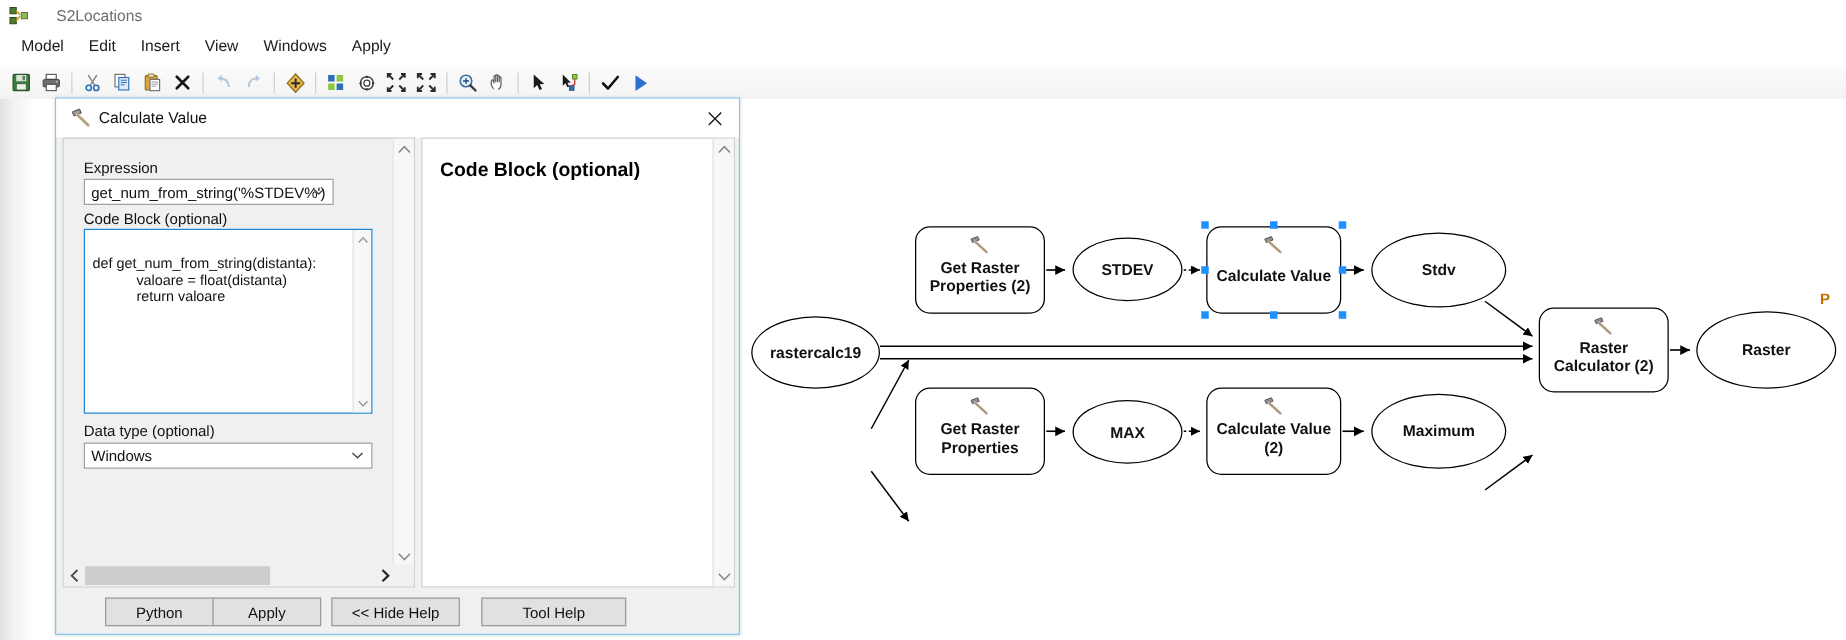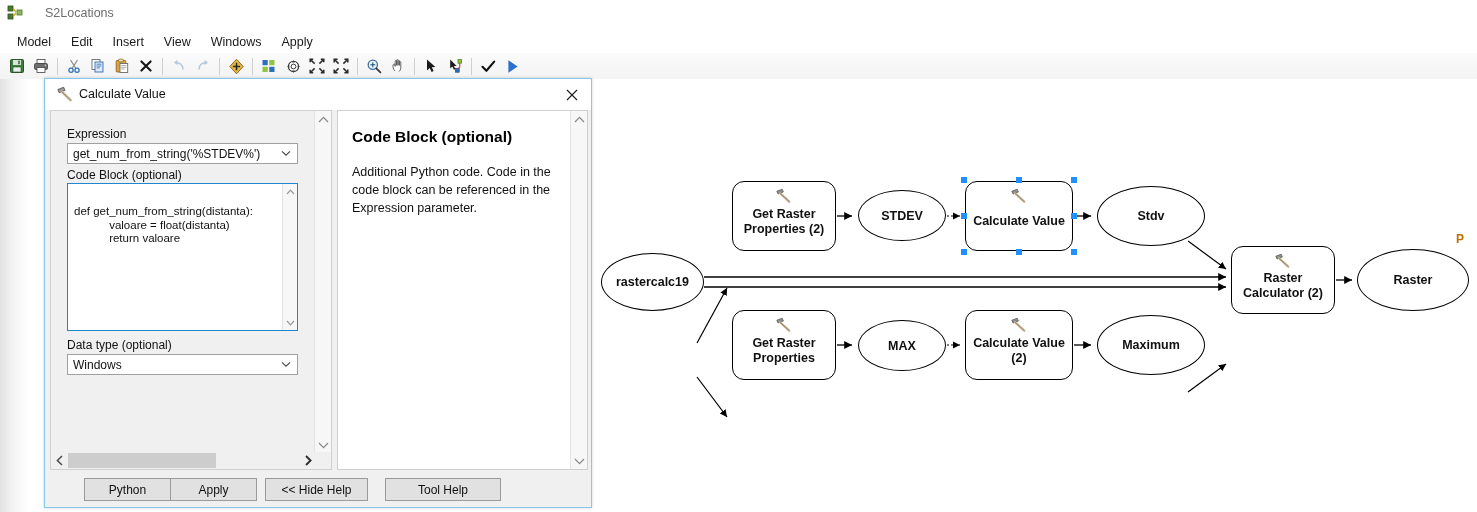--- a/index.html
+++ b/index.html
@@ -28,21 +28,21 @@
     position: absolute; left: 28px; top: 5px;
     font-size: 12.5px; color: #6d6d6d; line-height: 16px;
     white-space: nowrap;
     margin-left: 17px;
   }
 
   
   #menubar {
     position: absolute; left: 0; top: 26px; width: 1477px; height: 27px;
     background: #ffffff;
-    display: flex; align-items: flex-end;
+    display: flex; align-items: flex-start;
   }
   #menubar .mi {
     font-size: 12.5px; color: #1a1a1a;
     padding: 4px 9px; margin-left: 2px;
     white-space: nowrap; cursor: default;
   }
   #menubar .mi:first-child { margin-left: 8px; }
 
   
   #toolbar {
@@ -596,21 +596,21 @@
         </svg>
       </div>
     </div>
 
     <div class="dlg-body">
 
       <div id="params-pane">
 
         <span class="field-label" style="left:16px;top:16px">Expression</span>
 
-        <div class="combo" style="left:16px;top:32px;width:231px">
+        <div class="combo" style="left:16px;top:32px;width:200px">
           <span class="cv">get_num_from_string('%STDEV%')</span>
           <span class="carot">
             <svg width="10" height="7" viewBox="0 0 10 7">
                 <path d="M1 1.4 L5 5.2 L9 1.4" stroke="#4a4a4a" stroke-width="1.2" fill="none"></path>
               </svg>
           </span>
         </div>
 
         <span class="field-label" style="left:16px;top:57px">Code Block (optional)</span>
 
@@ -666,21 +666,20 @@
           <div class="harr" style="margin-left:84px">
             <svg width="7" height="11" viewBox="0 0 7 11">
                 <path d="M1 1 L5.6 5.5 L1 10" stroke="#2a2a2a" stroke-width="1.8" fill="none"></path>
               </svg>
           </div>
         </div>
       </div>
 
       <div id="help-pane">
         <span class="help-title">Code Block (optional)</span>
-        <div class="help-body">Additional Python code. Code in the code block can be referenced in the Expression parameter.</div>
         <div class="vscroll" style="right:0;top:0;height:358px;width:16px">
           <div class="arr up" style="width:16px;height:16px">
             <svg width="11" height="7" viewBox="0 0 11 7">
                 <path d="M1 6 L5.5 1.4 L10 6" stroke="#8a8a8a" stroke-width="1.3" fill="none"></path>
               </svg>
           </div>
           <div class="arr dn" style="width:16px;height:16px">
             <svg width="11" height="7" viewBox="0 0 11 7">
                 <path d="M1 1 L5.5 5.6 L10 1" stroke="#8a8a8a" stroke-width="1.3" fill="none"></path>
               </svg>

